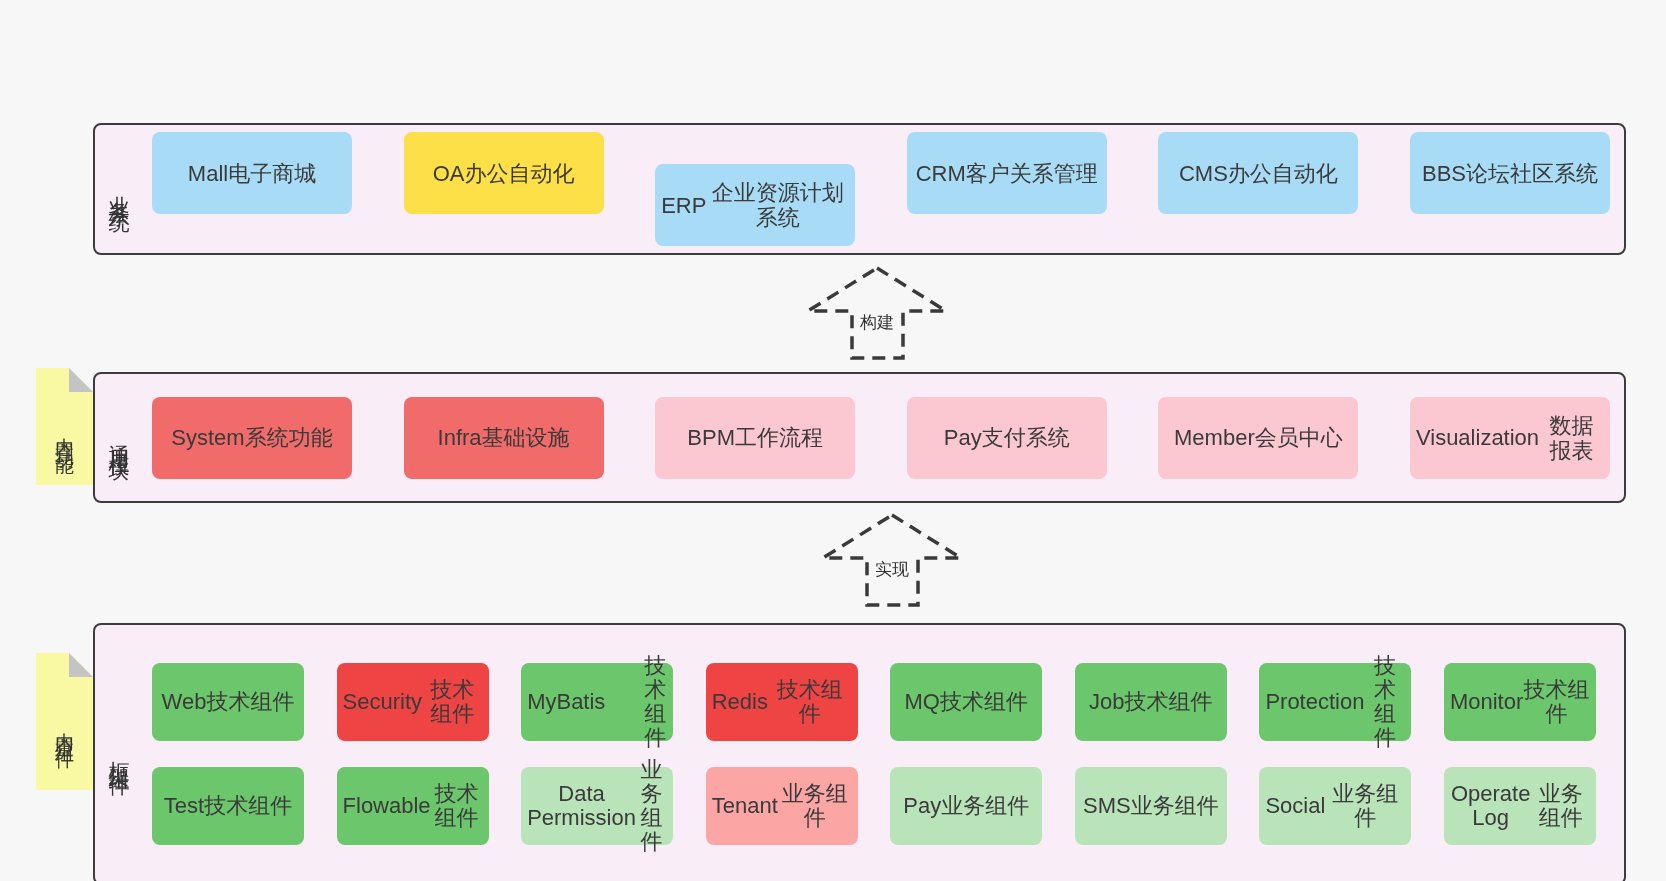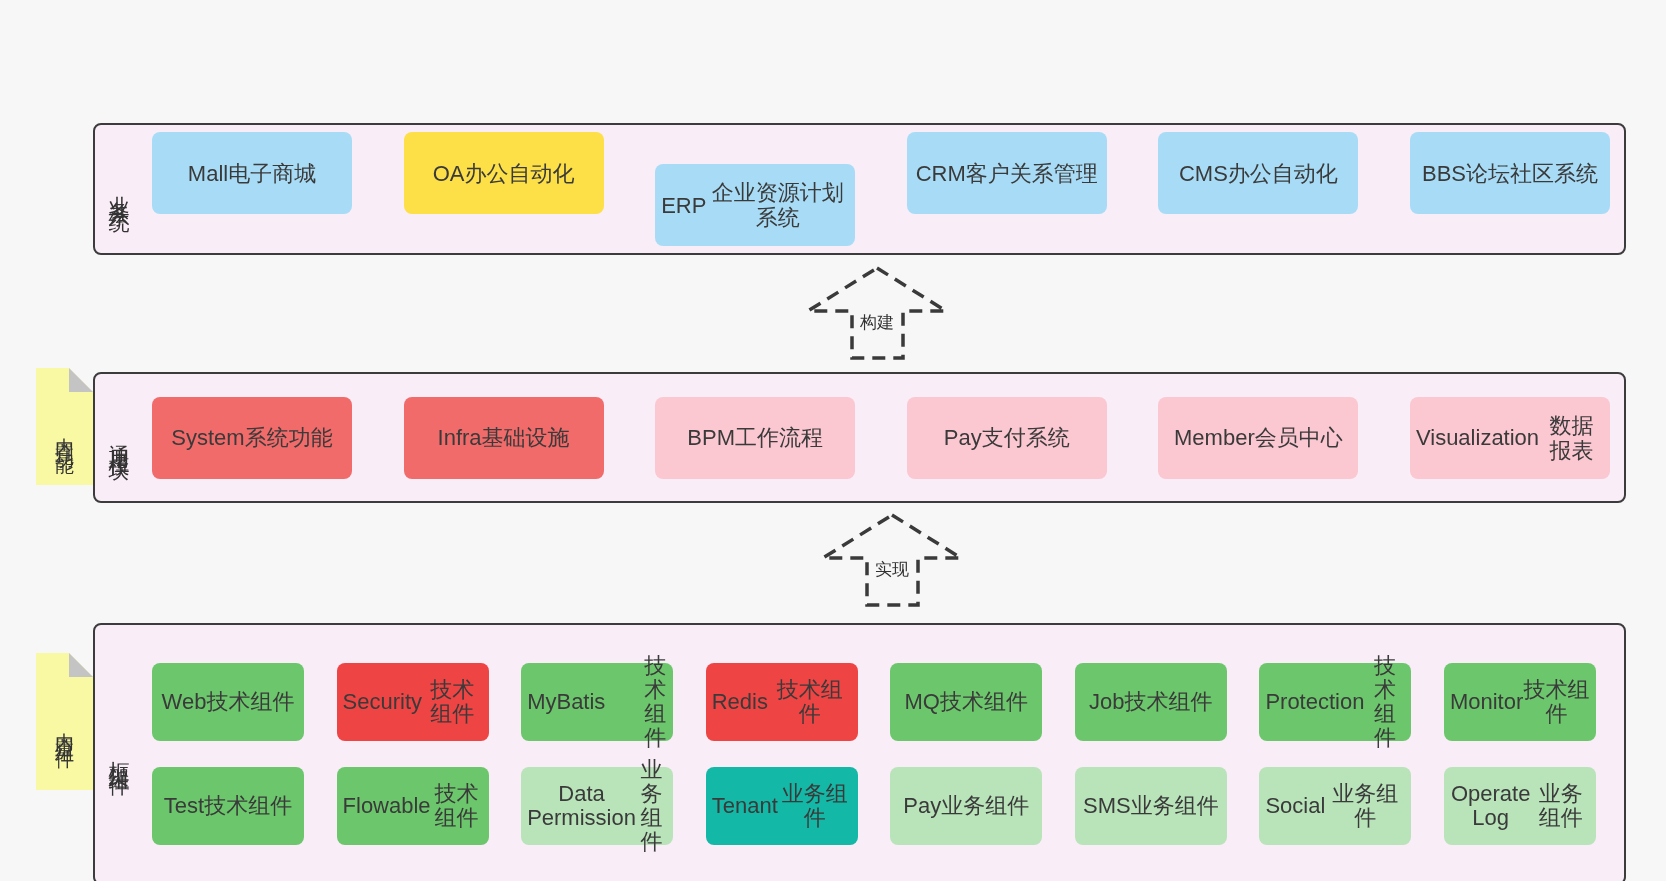--- a/index.html
+++ b/index.html
@@ -199,21 +199,21 @@
           <span>技术组件</span>
         </div>
         <div class="box" style="background: rgb(108, 199, 108);">
           <span>Flowable</span>
           <span>技术组件</span>
         </div>
         <div class="box" style="background: rgb(185, 227, 185);">
           <span>Data Permission</span>
           <span>业务组件</span>
         </div>
-        <div class="box" style="background: #14b8a6;">
+        <div class="box" style="background: #fca5a5;">
           <span>Tenant</span>
           <span>业务组件</span>
         </div>
         <div class="box" style="background: rgb(185, 227, 185);">
           <span>Pay</span>
           <span>业务组件</span>
         </div>
         <div class="box" style="background: rgb(185, 227, 185);">
           <span>SMS</span>
           <span>业务组件</span>

